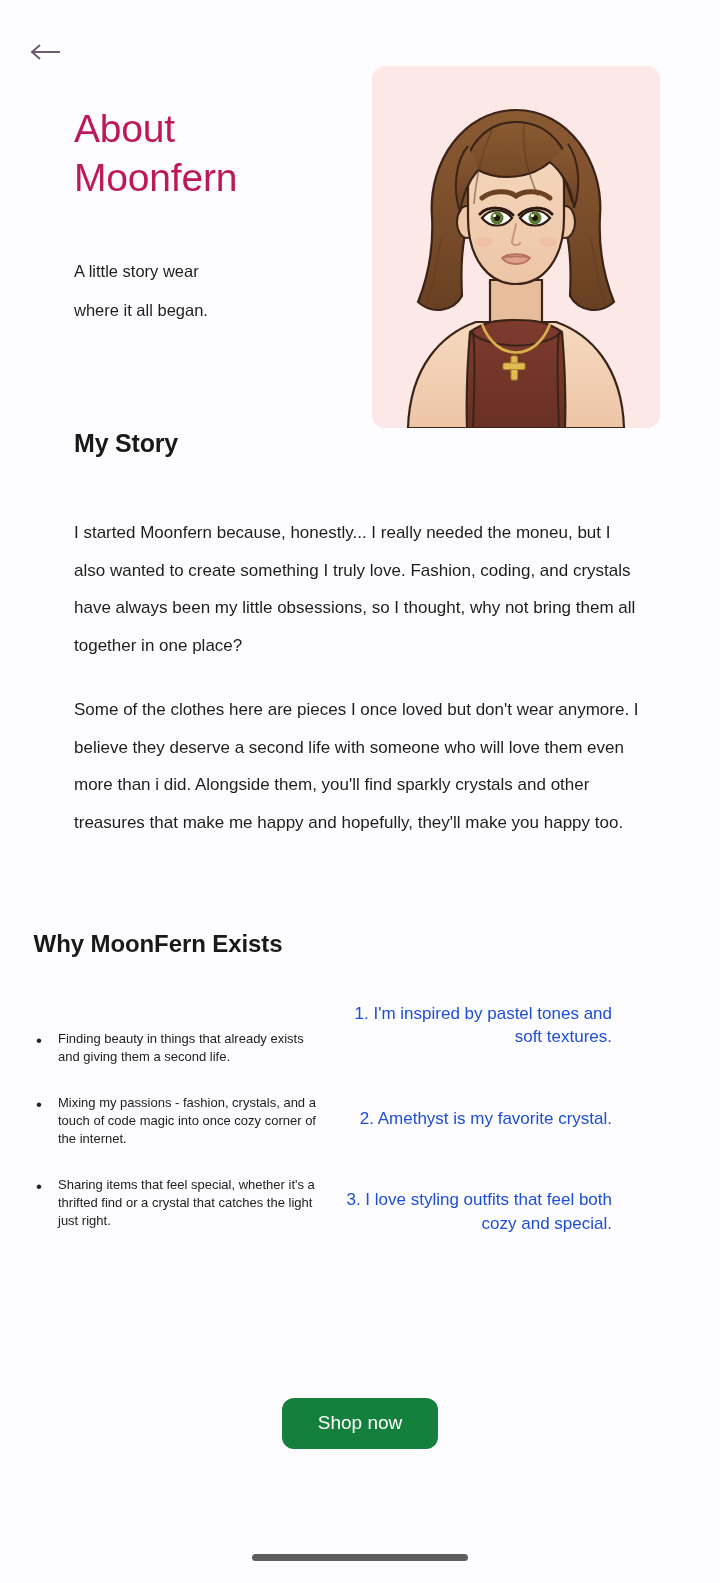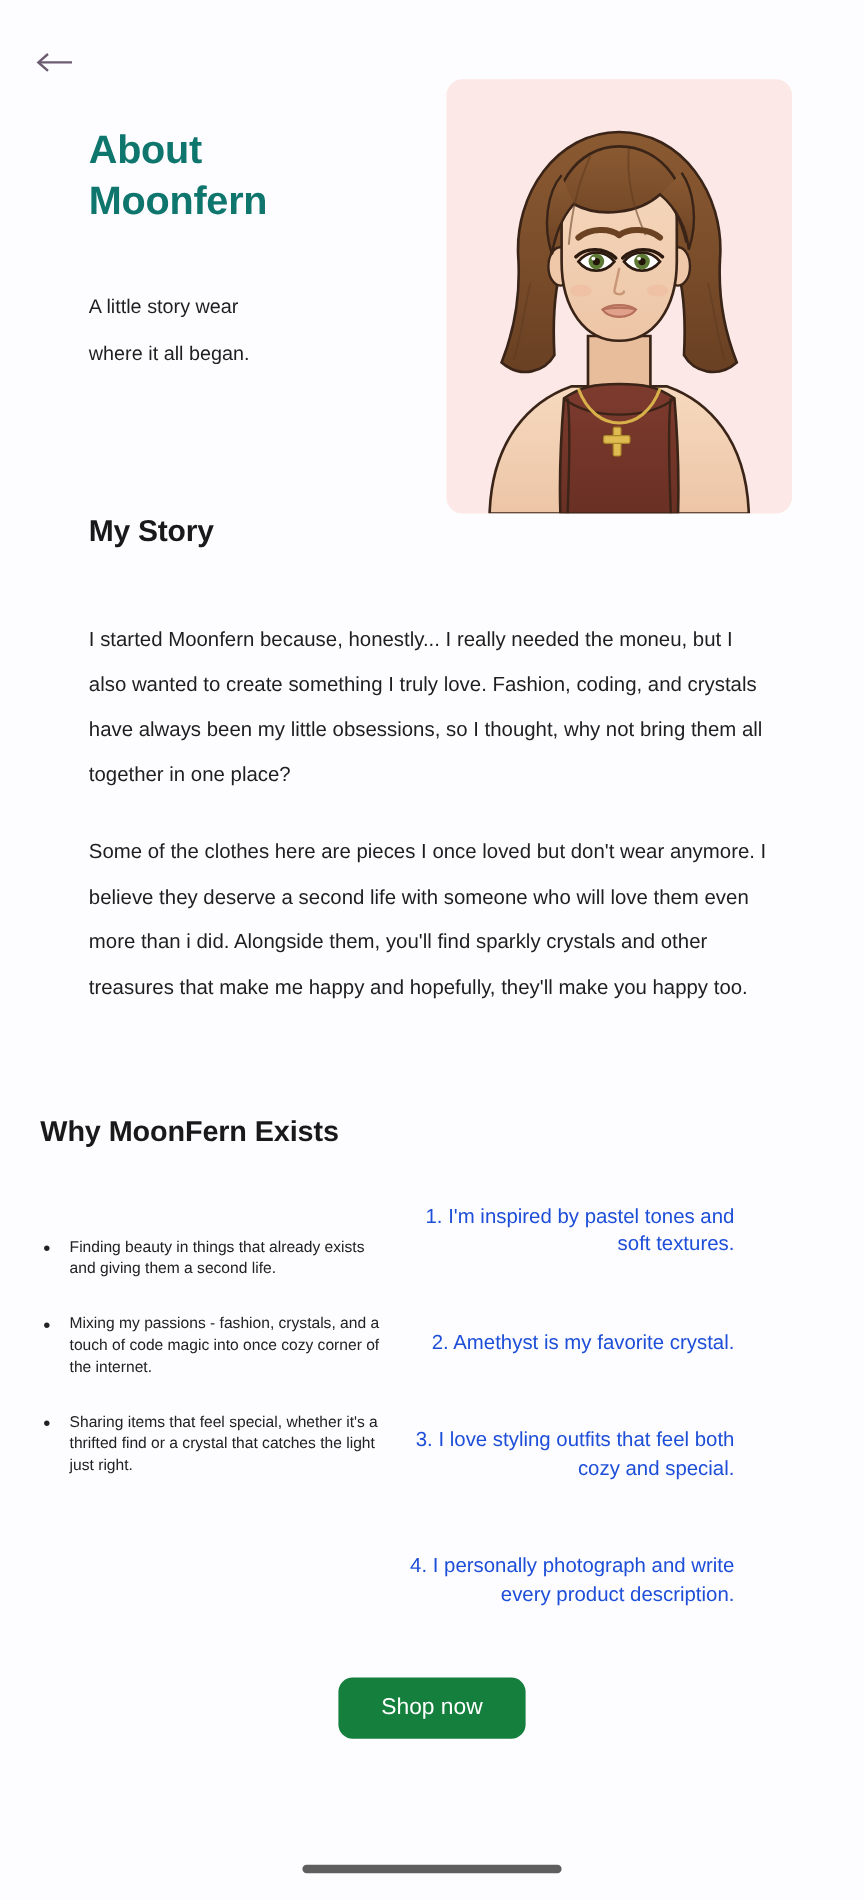--- a/index.html
+++ b/index.html
@@ -45,24 +45,24 @@
   }
 
   .hero-text {
     position: absolute;
     left: 74px;
     top: 44px;
     width: 270px;
   }
 
   .page-title {
-    font-size: 33px;
-    font-weight: bold;
+    font-size: 39px;
+    font-weight: normal;
     line-height: 1.26;
-    color: #0f766e;
+    color: #be185d;
     letter-spacing: -0.2px;
   }
 
   .page-subtitle {
     margin-top: 50px;
     font-size: 16.5px;
     line-height: 2.35;
     color: #1f1f1f;
     font-weight: 400;
   }
@@ -315,21 +315,20 @@
         <li>Mixing my passions - fashion, crystals, and a touch of code magic into once cozy corner of the internet.</li>
         <li>Sharing items that feel special, whether it's a thrifted find or a crystal that catches the light just right.</li>
       </ul>
     </div>
 
     <div class="col col-right">
       <ol class="numbers">
         <li>1. I'm inspired by pastel tones and soft textures.</li>
         <li>2. Amethyst is my favorite crystal.</li>
         <li>3. I love styling outfits that feel both cozy and special.</li>
-        <li>4. I personally photograph and write every product description.</li>
       </ol>
     </div>
   </div>
 
   <div class="cta-wrap">
     <button class="cta-btn">Shop now</button>
   </div>
 
   <div class="home-indicator"></div>
 

